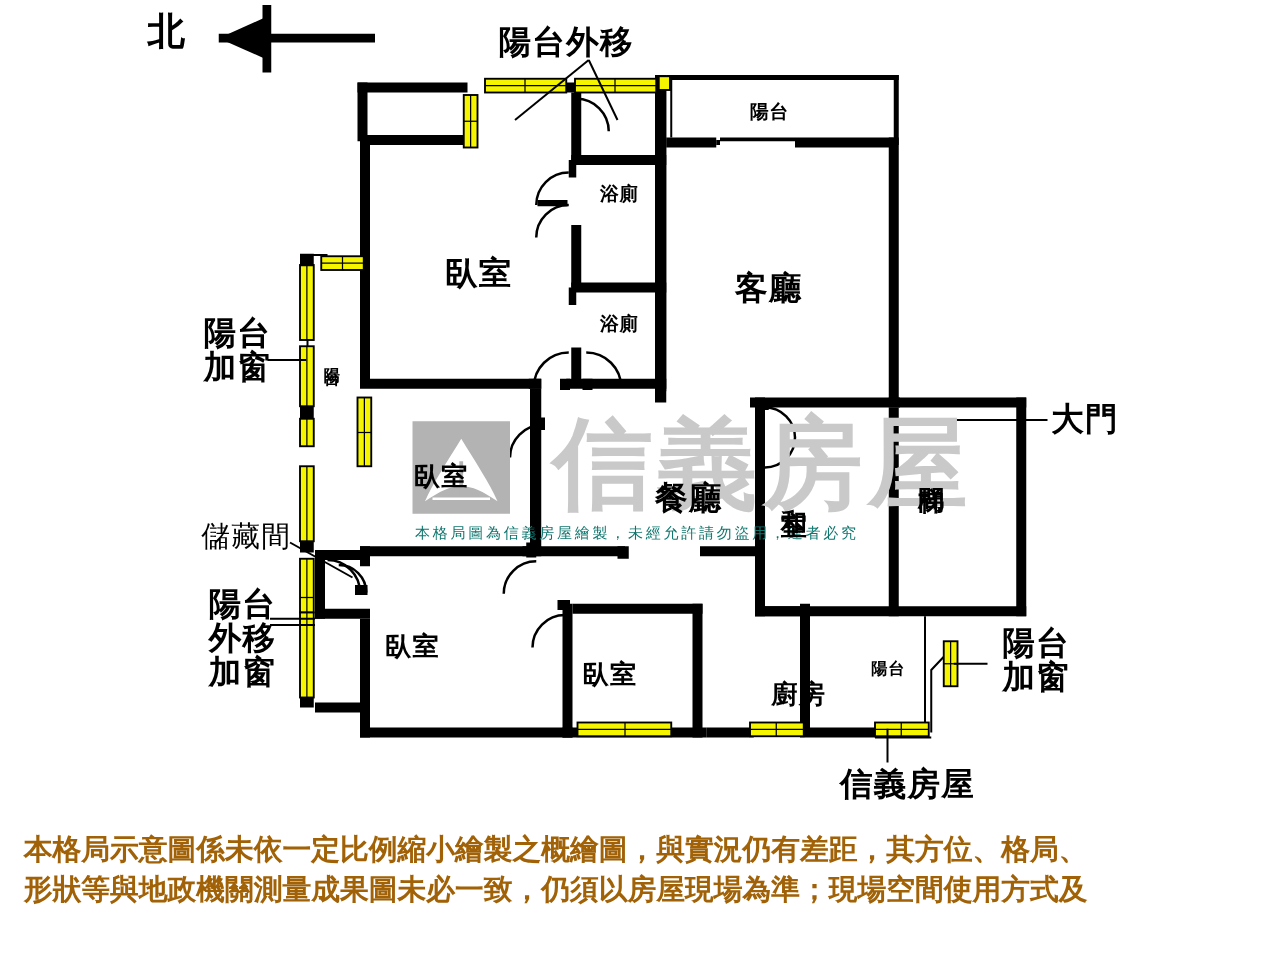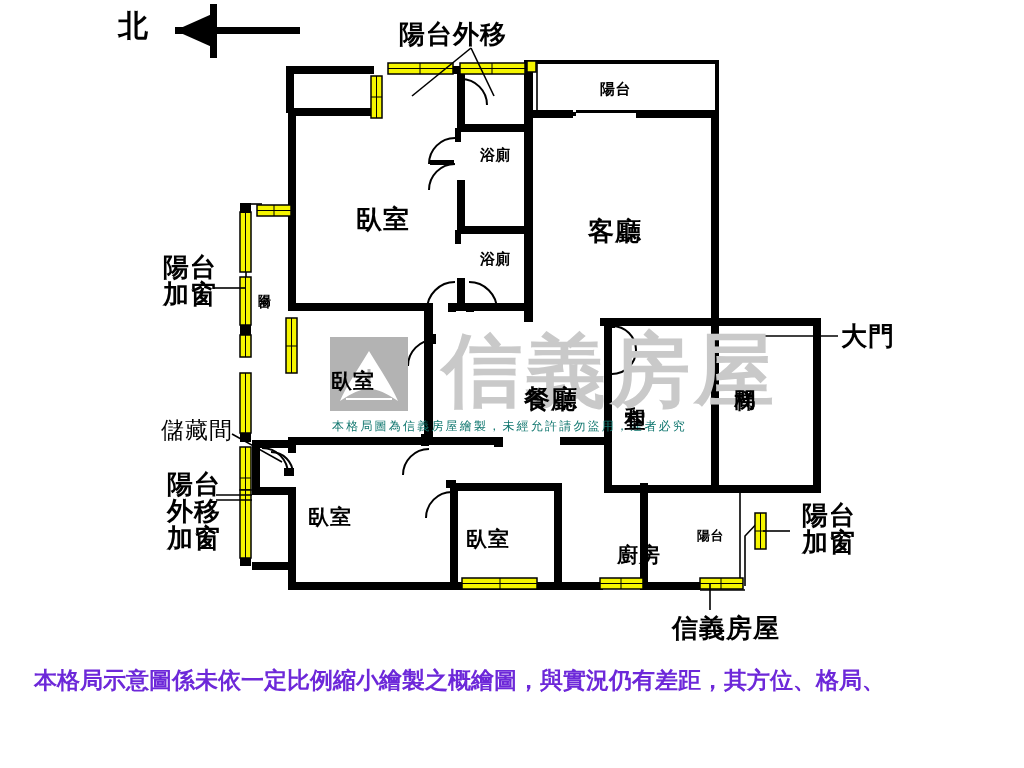--- a/index.html
+++ b/index.html
@@ -49,24 +49,24 @@
   .lbl.med   {font-size:21px;font-weight:bold;letter-spacing:1px;}
   .lbl.small {font-size:15px;font-weight:bold;letter-spacing:0.5px;}
   .lbl.tiny  {font-size:13px;font-weight:bold;letter-spacing:0.5px;}
   .lbl.vert  {writing-mode:vertical-rl;text-orientation:upright;line-height:1;}
   .lbl.ann   {font-size:26px;font-weight:bold;letter-spacing:1px;}
   .lbl.ann2  {font-size:23px;font-weight:normal;letter-spacing:1px;}
   .lbl.ctr   {text-align:center;}
 
   
   #disclaimer{
-    position:absolute;left:34px;top:664px;width:960px;
+    position:absolute;left:19px;top:664px;width:960px;
     font-family:"DejaVu Serif","Liberation Serif",serif;
     font-size:23px;font-weight:bold;line-height:32px;
-    letter-spacing:0px;color:#6d28d9;
+    letter-spacing:0px;color:#a16207;
   }
   #disclaimer div{white-space:nowrap;}
 </style>
 </head>
 <body>
 
 <div id="root">
 
   <div id="plan">
   <svg width="1024" height="650" viewBox="0 0 1024 650" xmlns="http://www.w3.org/2000/svg">
@@ -338,15 +338,16 @@
 
   <div class="lbl ann ctr" style="left:791px;top:502px;width:76px;">
     <div>陽台</div>
     <div>加窗</div>
   </div>
 
   <div class="lbl ann" style="left:672px;top:615px;">信義房屋</div>
 
   <div id="disclaimer">
     <div>本格局示意圖係未依一定比例縮小繪製之概繪圖，與實況仍有差距，其方位、格局、</div>
+    <div>形狀等與地政機關測量成果圖未必一致，仍須以房屋現場為準；現場空間使用方式及</div>
   </div>
 
 </div>
 
 </body></html>

